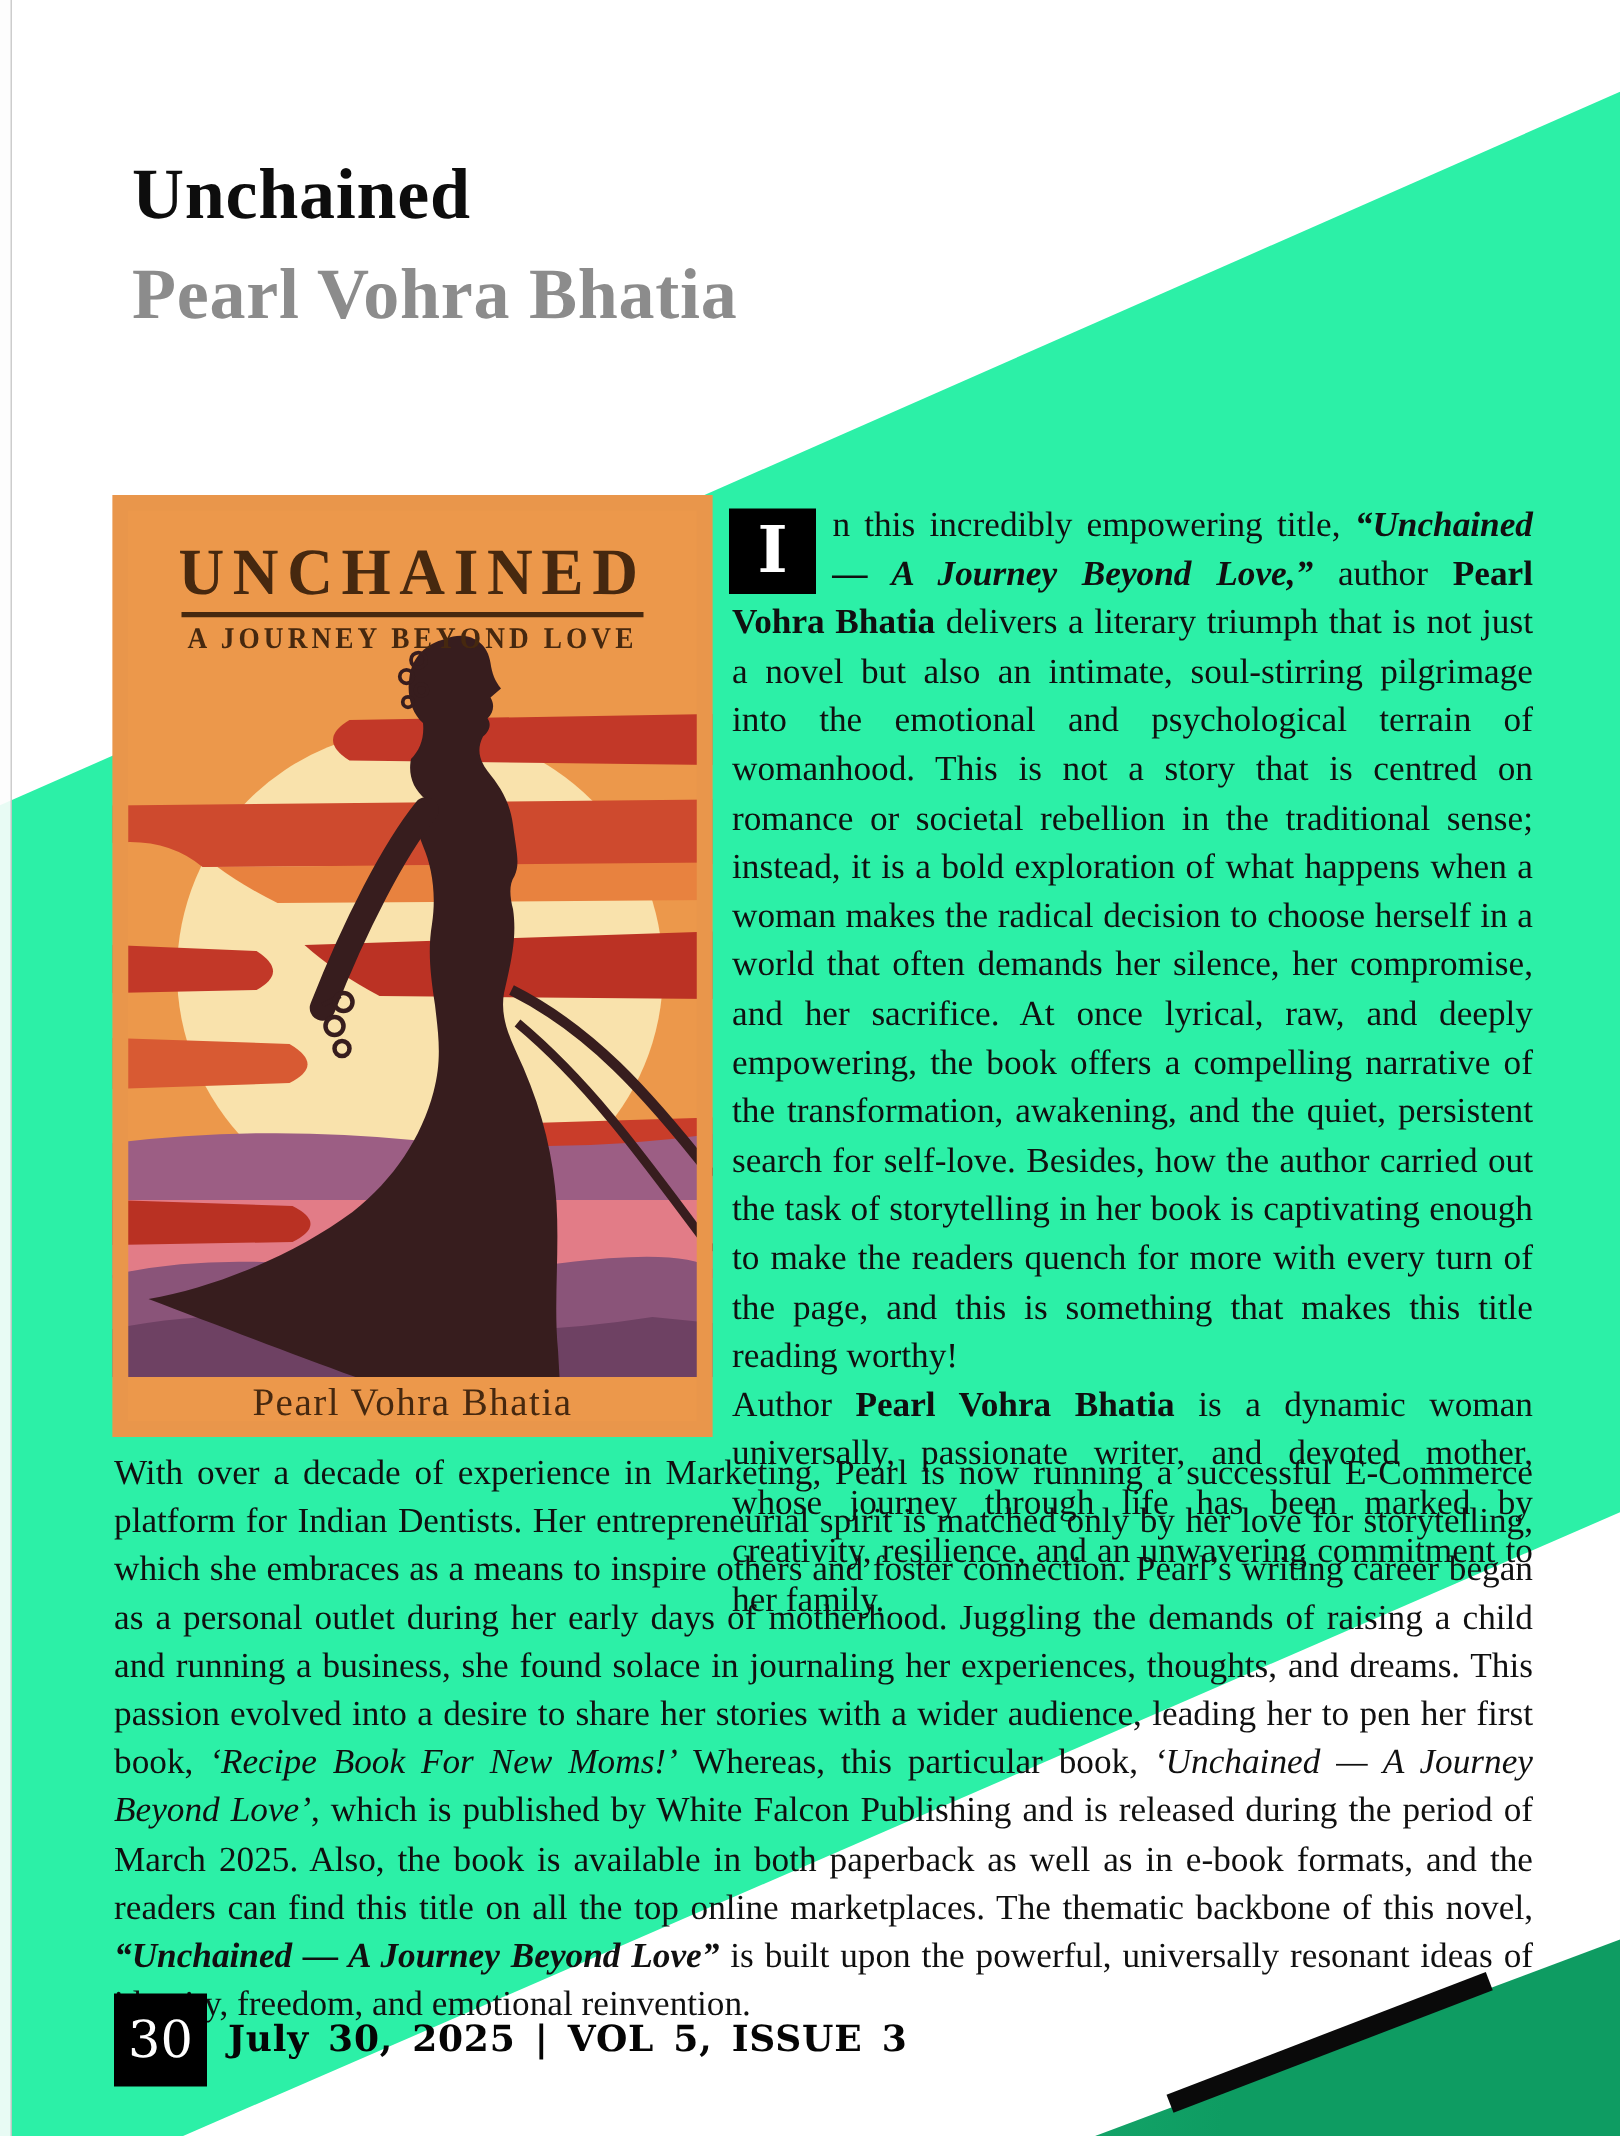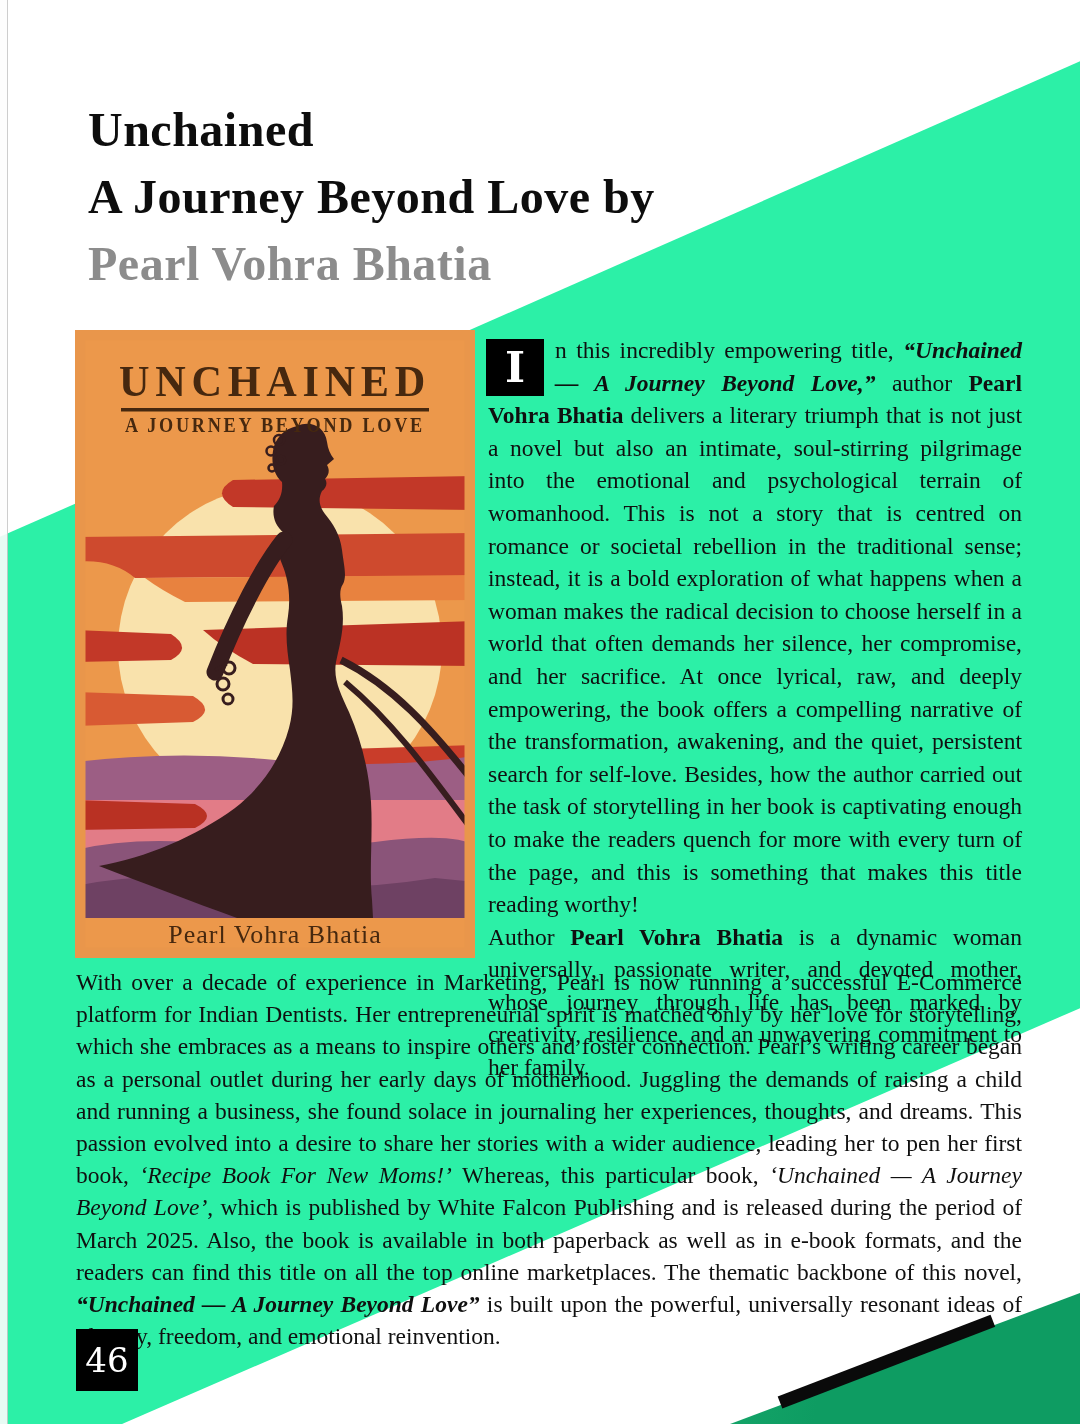--- a/index.html
+++ b/index.html
@@ -51,21 +51,20 @@
 
 <div class="page">
   <div class="teal-band"></div>
   <div class="wedge"></div>
   <div class="slash"></div>
   <div class="left-edge"></div>
 
 
   <h1 class="title">
     <span class="t1">Unchained</span>
-    <span class="t2">A Journey Beyond Love  by</span>
     <span class="t3">Pearl Vohra Bhatia</span>
   </h1>
 
   <div class="cover">
     <svg viewBox="0 0 400 628" width="400" height="628">
       <rect width="400" height="628" style="fill:var(--cover-bg)"></rect>
       <circle cx="205" cy="318" r="162" style="fill:var(--cover-sun)"></circle>
       <g>
         <path d="M400 146 L158 150 Q136 163 158 177 L400 180 Z" fill="#C23828"></path>
         <path d="M0 207 L400 203 L400 246 L60 248 Q36 228 0 232 Z" fill="#CE4A2E"></path>
@@ -121,14 +120,15 @@
 
   <div class="col-right">
     <p class="p1">
       <span class="dropcap">I</span><span><span class="">n this incredibly empowering title, </span><span class="b i">“Unchained — A Journey Beyond Love,”</span><span class=""> author </span><span class="b ">Pearl Vohra Bhatia</span><span class=""> delivers a literary triumph that is not just a novel but also an intimate, soul-stirring pilgrimage into the emotional and psychological terrain of womanhood. This is not a story that is centred on romance or societal rebellion in the traditional sense; instead, it is a bold exploration of what happens when a woman makes the radical decision to choose herself in a world that often demands her silence, her compromise, and her sacrifice. At once lyrical, raw, and deeply empowering, the book offers a compelling narrative of the transformation, awakening, and the quiet, persistent search for self-love. Besides, how the author carried out the task of storytelling in her book is captivating enough to make the readers quench for more with every turn of the page, and this is something that makes this title reading worthy!</span></span>
     </p>
     <p class="p2"><span class="">Author </span><span class="b ">Pearl Vohra Bhatia</span><span class=""> is a dynamic woman universally, passionate writer, and devoted mother, whose journey through life has been marked by creativity, resilience, and an unwavering commitment to her family.</span></p>
   </div>
 
   <div class="col-full"><span class="">With over a decade of experience in Marketing, Pearl is now running a successful E-Commerce platform for Indian Dentists. Her entrepreneurial spirit is matched only by her love for storytelling, which she embraces as a means to inspire others and foster connection. Pearl’s writing career began as a personal outlet during her early days of motherhood. Juggling the demands of raising a child and running a business, she found solace in journaling her experiences, thoughts, and dreams. This passion evolved into a desire to share her stories with a wider audience, leading her to pen her first book, </span><span class="i">‘Recipe Book For New Moms!’</span><span class=""> Whereas, this particular book, </span><span class="i">‘Unchained — A Journey Beyond Love’</span><span class="">, which is published by White Falcon Publishing and is released during the period of March 2025. Also, the book is available in both paperback as well as in e-book formats, and the readers can find this title on all the top online marketplaces. The thematic backbone of this novel, </span><span class="b i">“Unchained — A Journey Beyond Love”</span><span class=""> is built upon the powerful, universally resonant ideas of identity, freedom, and emotional reinvention.</span></div>
 
-  <div class="pageno">46</div>
+  <div class="pageno">30</div>
+  <div class="issue">July 30, 2025 | VOL 5, ISSUE 3</div>
 </div>
 
 </body></html>

